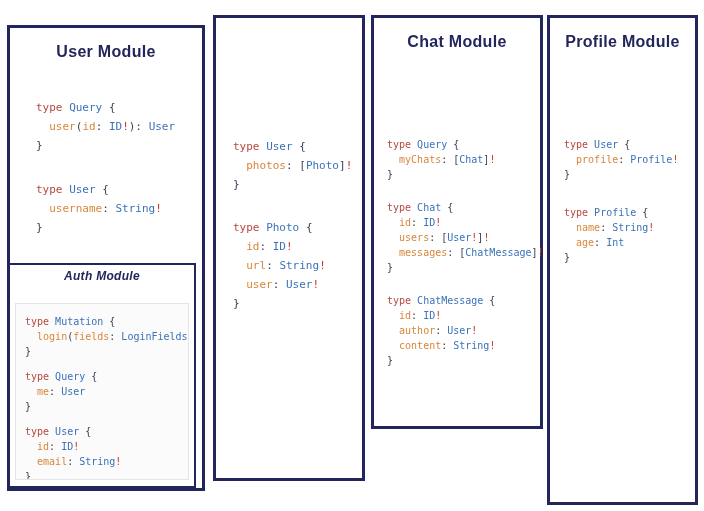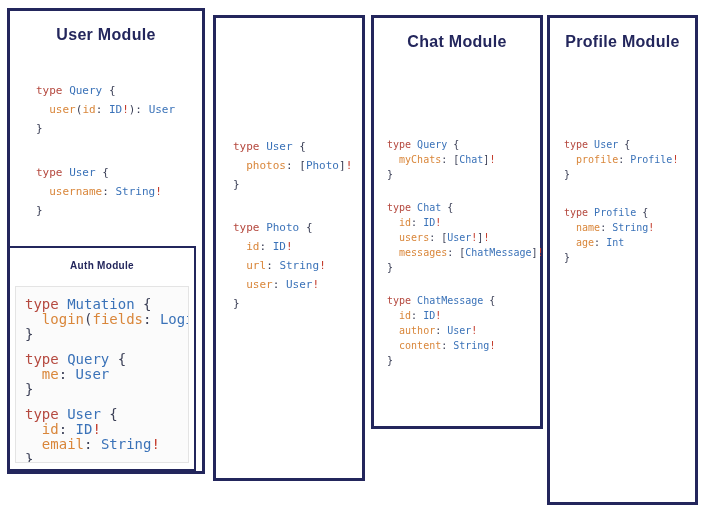--- a/index.html
+++ b/index.html
@@ -14,21 +14,21 @@
     height: 511px;
     background: #ffffff;
     overflow: hidden;
   }
   .panel {
     position: absolute;
     box-sizing: border-box;
     border: 3px solid var(--navy);
     background: #ffffff;
   }
-  #panel-user    { left: 7px;   top: 8px; width: 198px; height: 466px; }
+  #panel-user    { left: 7px;   top: 25px; width: 198px; height: 466px; }
   #panel-gallery { left: 213px; top: 15px; width: 152px; height: 466px; }
   #panel-chat    { left: 371px; top: 15px; width: 172px; height: 414px; }
   #panel-profile { left: 547px; top: 15px; width: 151px; height: 490px; }
 
   .panel-title {
     margin: 15px 4px 0 4px;
     text-align: center;
     font-size: 16px;
     font-weight: bold;
     letter-spacing: 0.3px;
@@ -51,27 +51,27 @@
   #profile-code .code-block { margin-bottom: 23px; }
 
   #auth-box {
     position: absolute;
     box-sizing: border-box;
     left: -2px; top: 235px;
     width: 188px; height: 225px;
     border: 2px solid var(--navy);
     background: #ffffff;
   }
-  #auth-box .panel-title { margin-top: 12px; font-size: 10px; }
+  #auth-box .panel-title { margin-top: 4px; font-size: 12px; font-style: italic; }
   #auth-code {
     left: 5px; right: 5px; top: 38px; bottom: 6px;
     background: var(--codebox-bg);
     border: 1px solid var(--codebox-border);
     padding: 6px 5px;
-    font-size: 14px;
+    font-size: 10px;
     line-height: 15px;
     overflow: hidden;
   }
   #auth-code .code-block { margin-bottom: 10px; }
 
   
   .k { color: var(--kw); }
   .t { color: var(--type); }
   .f { color: var(--field); }
   .p { color: var(--punct); }

